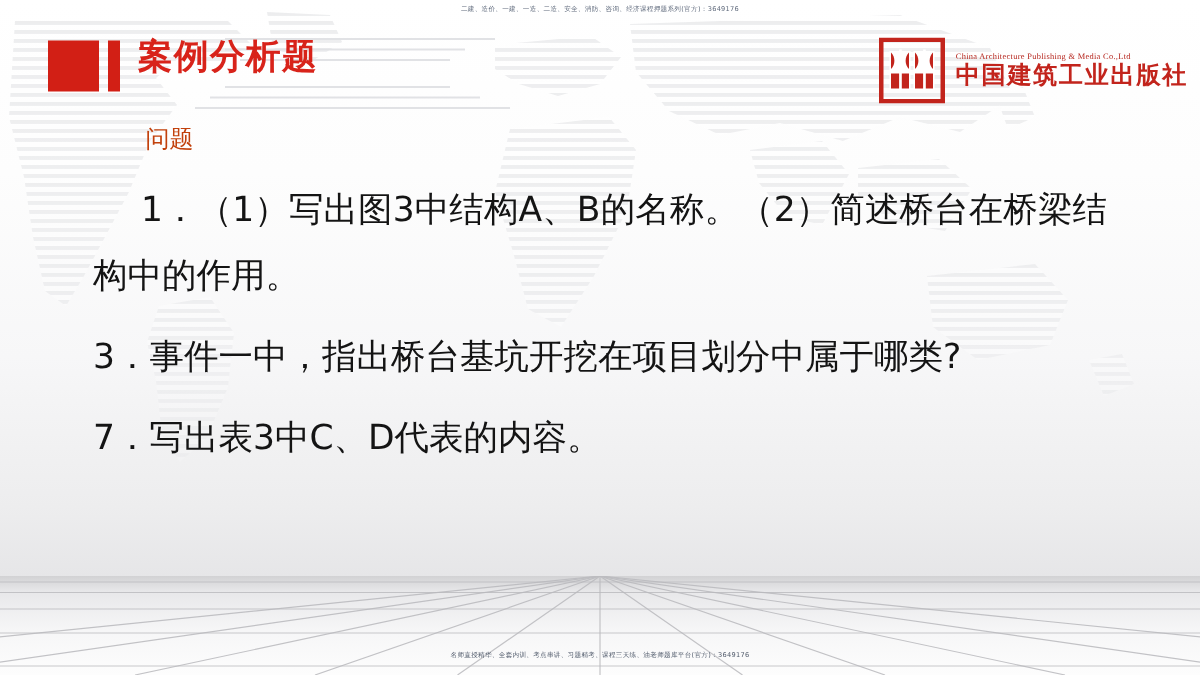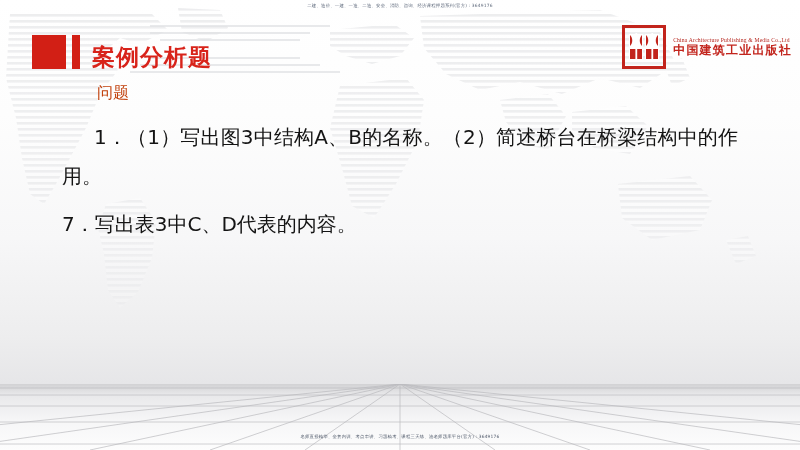--- a/index.html
+++ b/index.html
@@ -72,21 +72,21 @@
     pointer-events:none;
   }
   .header-lines svg { display:block; width:100%; height:100%; }
 
   
   .title-block {
     position: absolute;
     left: 12px;
     top: 27px;
     display: flex;
-    align-items: flex-end;
+    align-items: flex-start;
     height: 42px;
     padding-left: 20px;
   }
   .title-sq {
     width: 34px;
     height: 34px;
     background: #d21f15;
     flex: none;
   }
   .title-bar {
@@ -165,21 +165,21 @@
   .logo-en {
     font-family: "Liberation Serif", "DejaVu Serif", serif;
     font-size: 5.6px;
     color: #b5231b;
     letter-spacing: .2px;
     line-height: 1.5;
     white-space: nowrap;
   }
   .logo-cn2 {
     font-family: "Liberation Serif", "DejaVu Serif", serif;
-    font-size: 12px;
+    font-size: 16px;
     font-weight: bold;
     color: #c2241c;
     letter-spacing: 1.2px;
     line-height: 1.15;
     white-space: nowrap;
   }
 
   
   .content {
     position: absolute;
@@ -194,21 +194,21 @@
     color: #c2410c;
     line-height: 1.6;
   }
   .q-list {
     margin: 12px 0 0 0;
     padding: 0;
     list-style: none;
   }
   .q-item {
     font-family: "DejaVu Sans", "Liberation Sans", sans-serif;
-    font-size: 20px;
+    font-size: 23px;
     color: #141414;
     line-height: 1.95;
     margin: 0 62px 9px 62px;
     text-align: justify;
     text-justify: inter-ideograph;
   }
   .q-item.first {
     text-indent: 32px;
   }
 </style>
@@ -301,20 +301,21 @@
     <div class="logo-txt">
       <div class="logo-en">China Architecture Publishing &amp; Media Co.,Ltd</div>
       <div class="logo-cn2">中国建筑工业出版社</div>
     </div>
   </div>
 
   <div class="content">
     <p class="q-heading">问题</p>
     <ul class="q-list">
       <li class="q-item first">1．（1）写出图3中结构A、B的名称。（2）简述桥台在桥梁结构中的作用。</li>
+      <li class="q-item">3．事件一中，指出桥台基坑开挖在项目划分中属于哪类?</li>
       <li class="q-item">7．写出表3中C、D代表的内容。</li>
     </ul>
   </div>
 
   <div class="floor-edge"></div>
   <div class="floor">
     <svg viewBox="0 0 800 66" preserveAspectRatio="none" aria-hidden="true">
       <g stroke="#b9b9bd" stroke-width="0.8" opacity="0.85">
         <line x1="400" y1="0" x2="-250" y2="66"></line>
         <line x1="400" y1="0" x2="-60" y2="66"></line>

